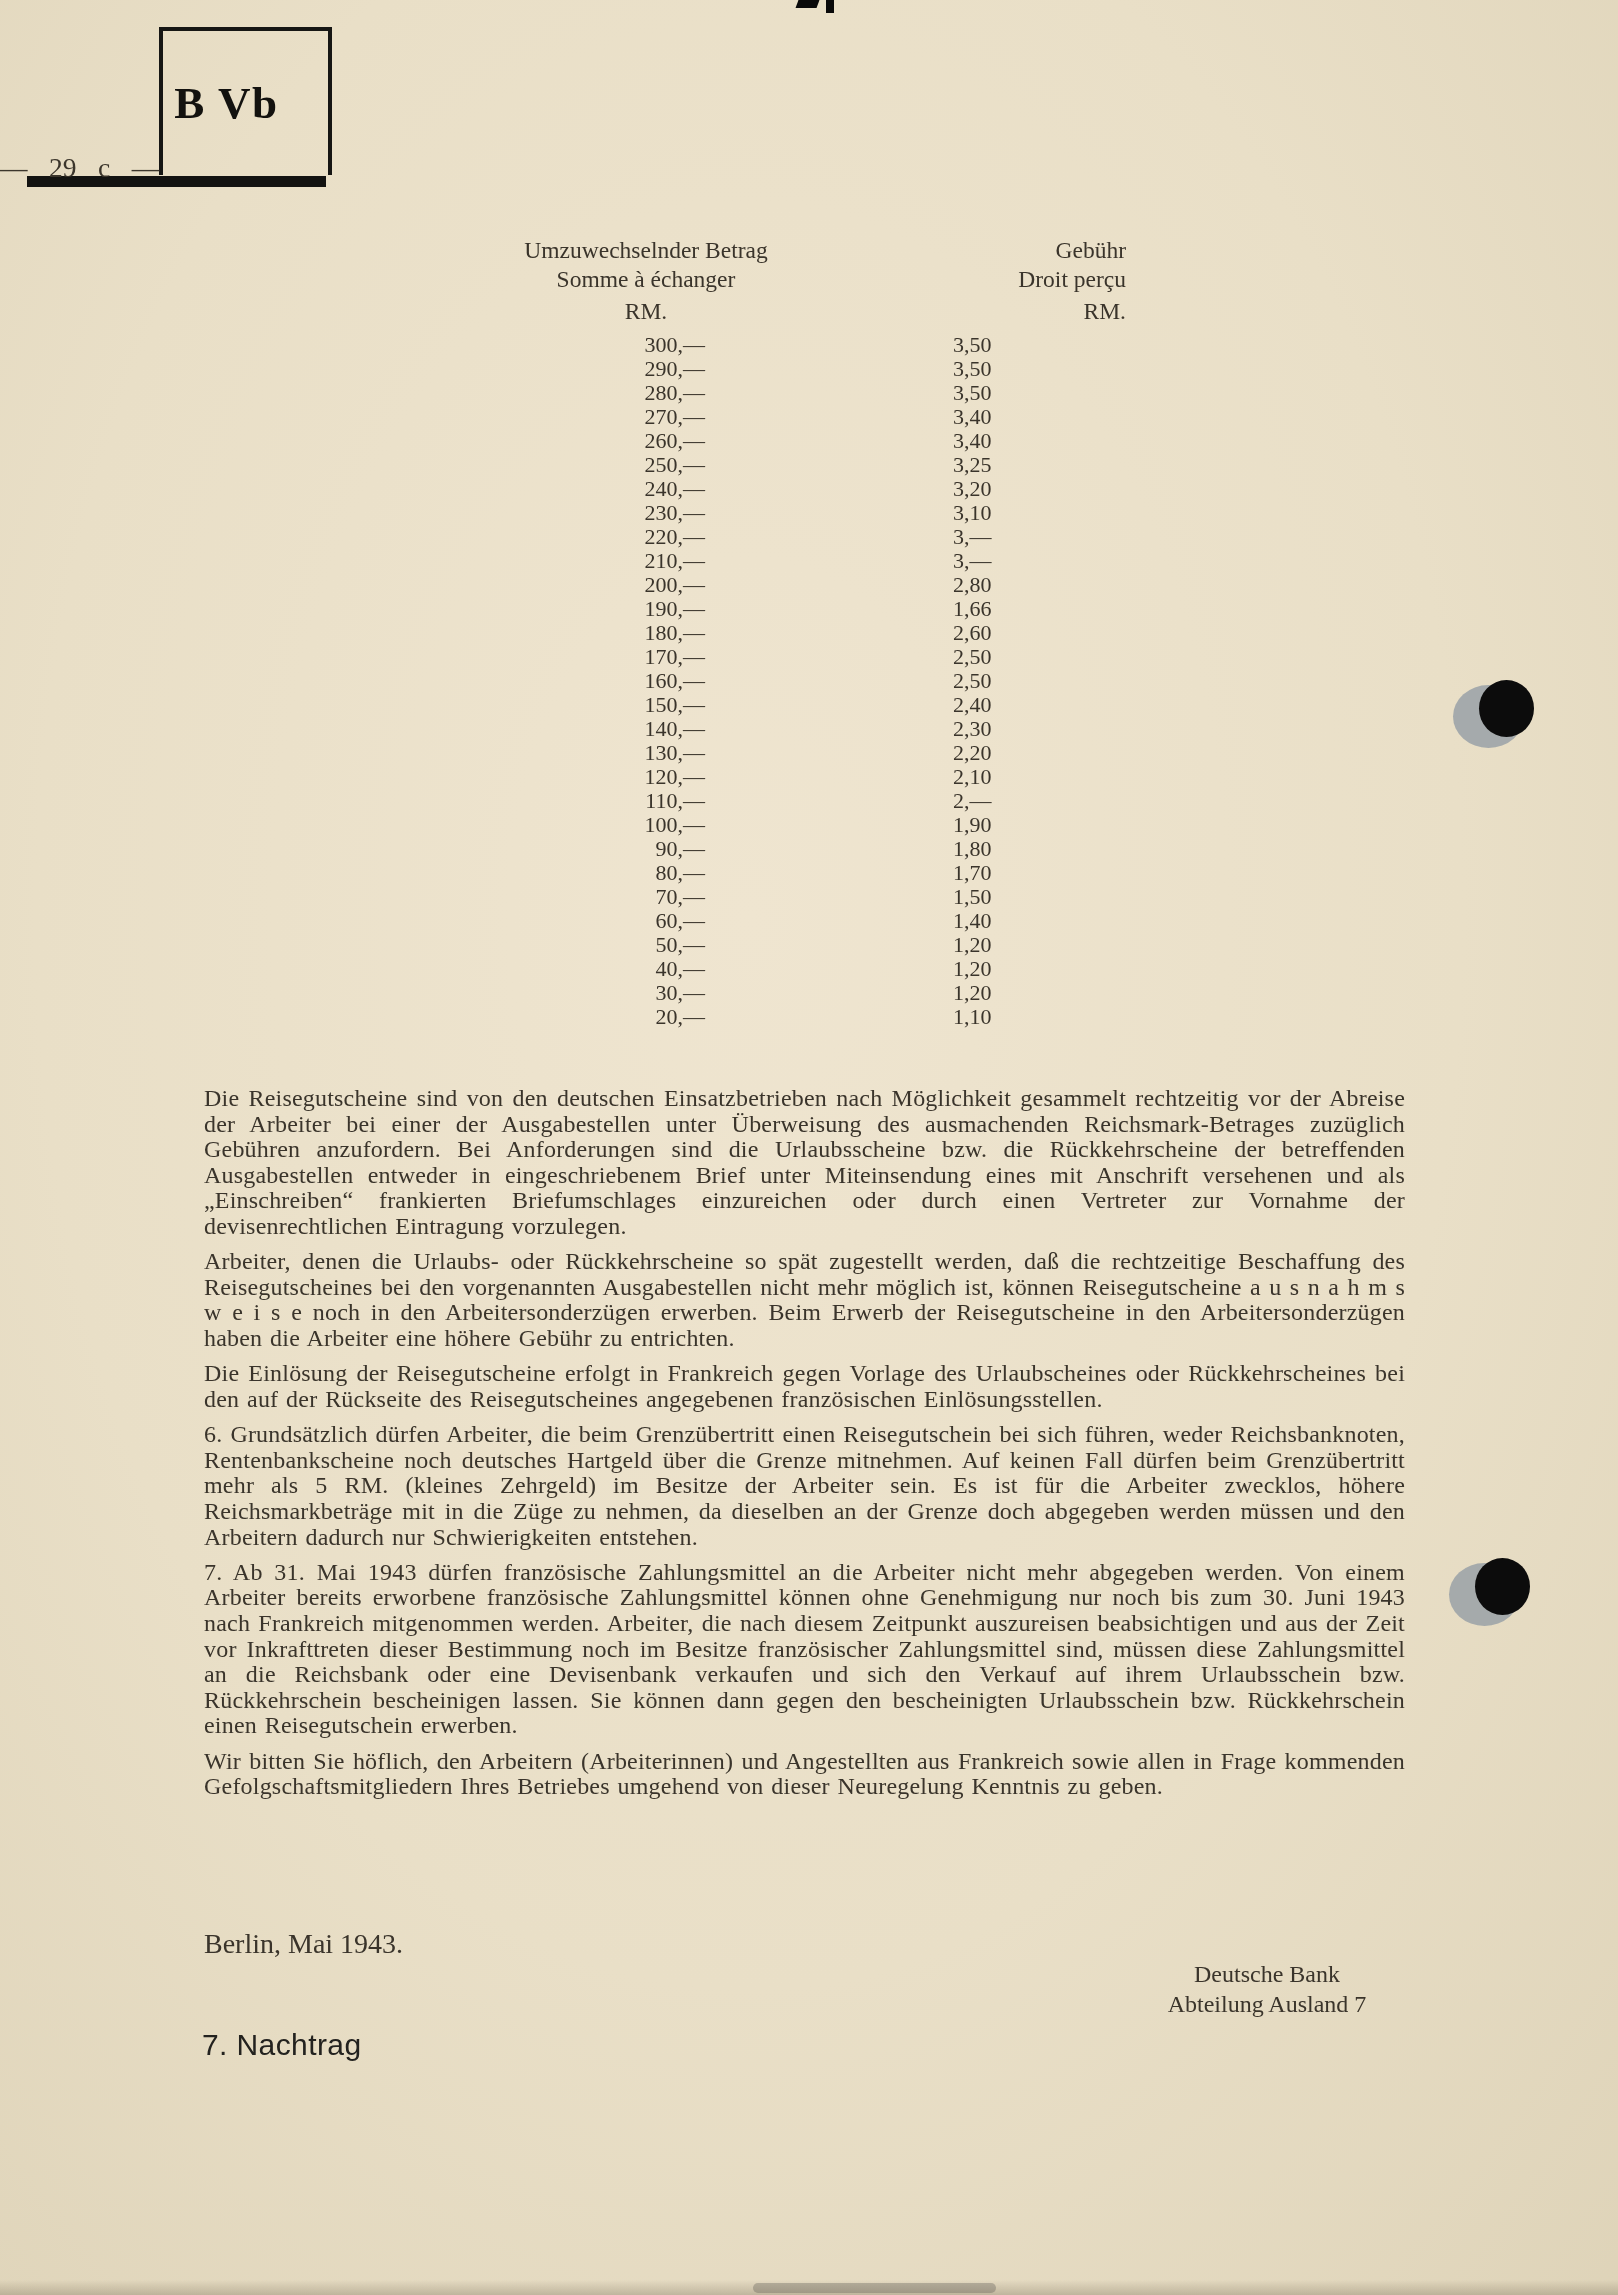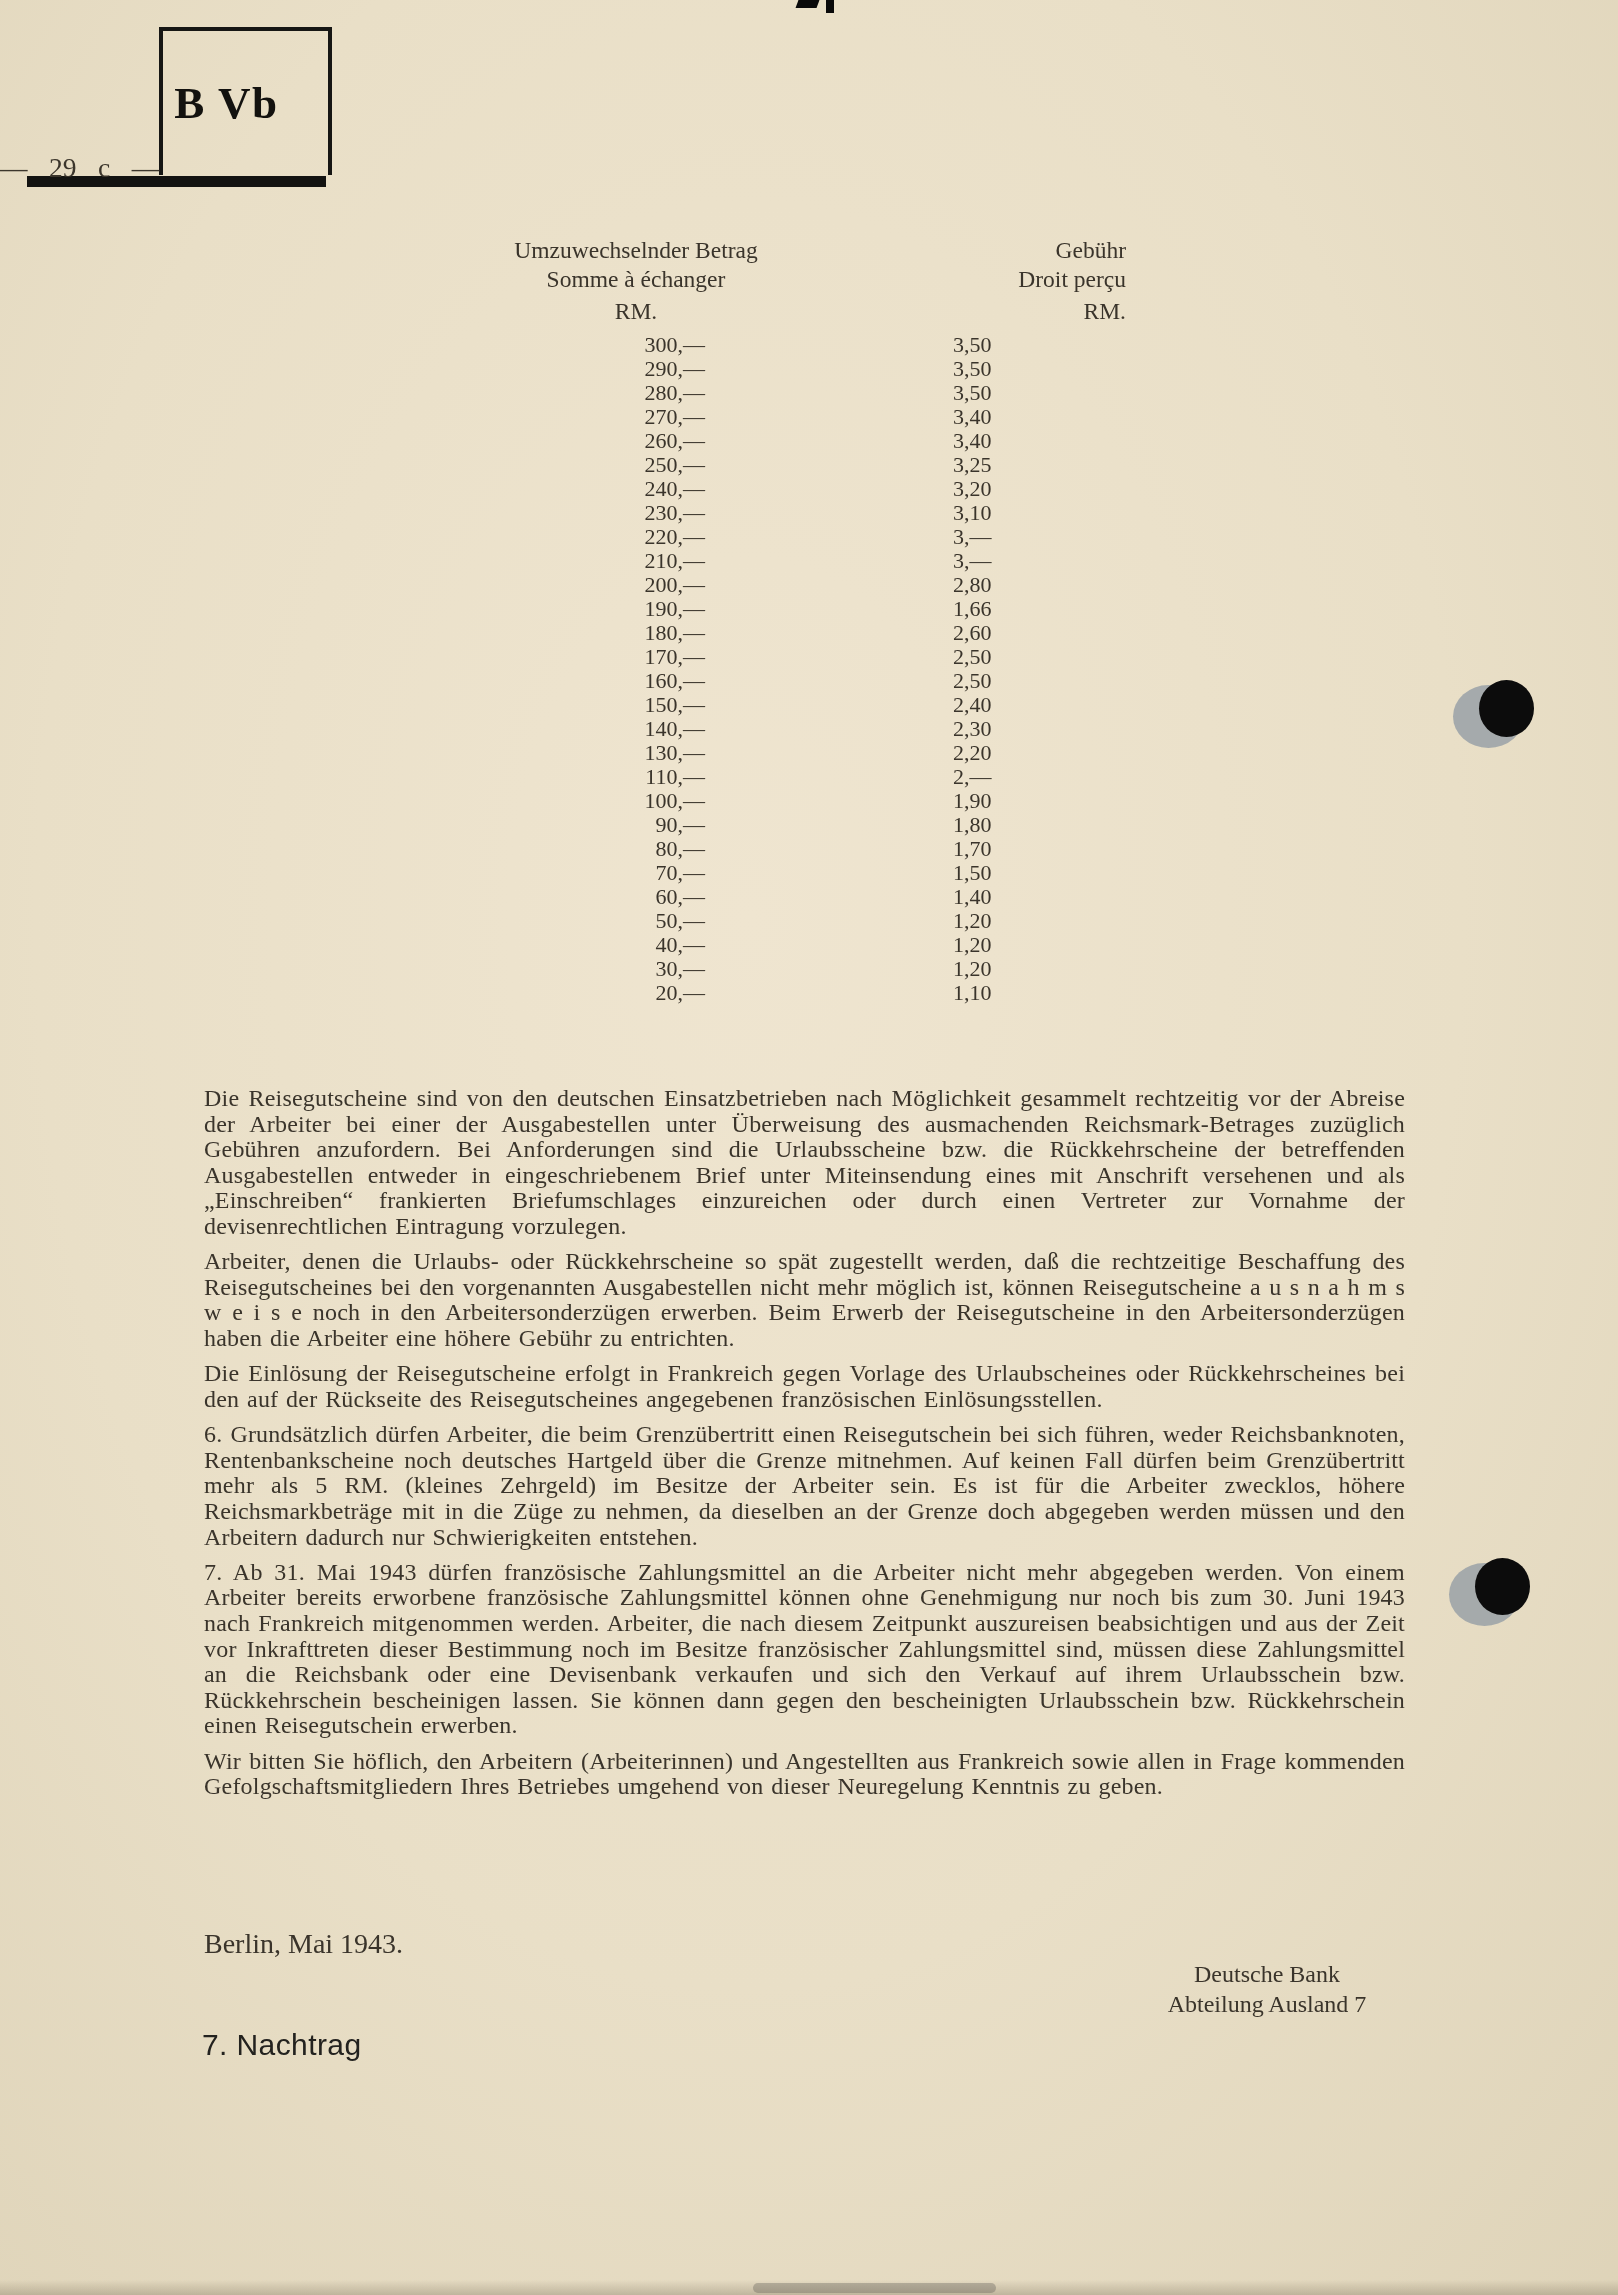--- a/index.html
+++ b/index.html
@@ -42,21 +42,21 @@
     width: 299px; height: 10.5px; background: #131311;
   }
   
   .page-number {
     position: absolute; left: 0; top: 152px; width: 1619px;
     text-align: left; font-size: 27.5px; color: #3c362c;
     word-spacing: 14.6px;
   }
   
   .table-header-left {
-    position: absolute; left: 389px; top: 236px; width: 494px;
+    position: absolute; left: 399px; top: 236px; width: 494px;
     text-align: center; font-size: 23.5px; line-height: 29px;
   }
   .table-header-right {
     position: absolute; left: 818px; top: 236px; width: 308px;
     text-align: right; font-size: 23.5px; line-height: 29px;
   }
   .rm-line { margin-top: 3.2px; }
   .table-rows {
     position: absolute; left: 389px; top: 333px; width: 728px;
   }
@@ -200,20 +200,24 @@
         <span class="amount">150,—</span>
         <span class="fee">2,40</span>
       </div>
       <div class="trow">
         <span class="amount">140,—</span>
         <span class="fee">2,30</span>
       </div>
       <div class="trow">
         <span class="amount">130,—</span>
         <span class="fee">2,20</span>
+      </div>
+      <div class="trow">
+        <span class="amount">120,—</span>
+        <span class="fee">2,10</span>
       </div>
       <div class="trow">
         <span class="amount">110,—</span>
         <span class="fee">2,—</span>
       </div>
       <div class="trow">
         <span class="amount">100,—</span>
         <span class="fee">1,90</span>
       </div>
       <div class="trow">

